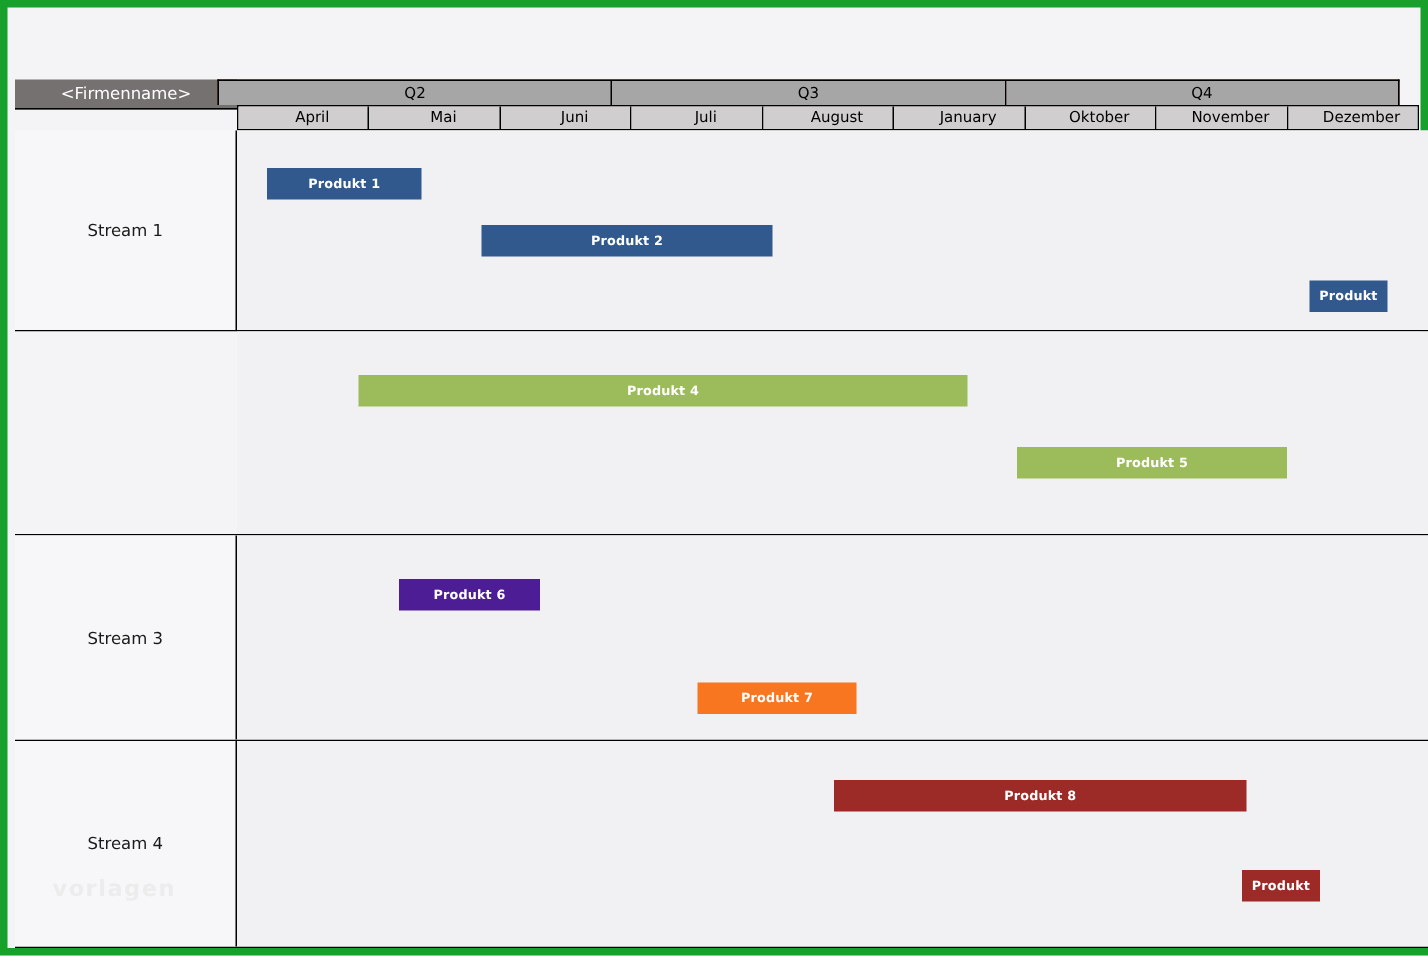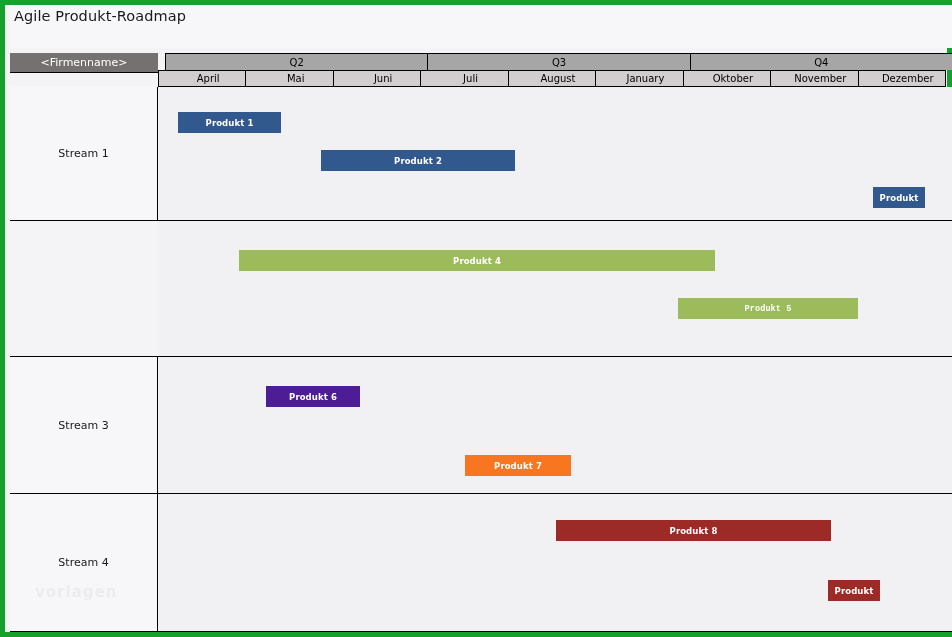--- a/index.html
+++ b/index.html
@@ -63,21 +63,21 @@
     font-size: 11px;
     display: flex;
     align-items: center;
     justify-content: center;
     box-sizing: border-box;
     border-bottom: 1px solid #000;
   }
 
   .quarters {
     position: absolute;
-    left: 155px;
+    left: 135px;
     top: 5px;
     width: 788px;
     height: 17px;
     display: flex;
     box-sizing: border-box;
     border: 1px solid #000;
     border-bottom: none;
     background: #7f1d1d;
   }
   .quarter-cell {
@@ -189,23 +189,20 @@
     color: #ececed;
     letter-spacing: 1px;
     user-select: none;
   }
 </style>
 </head>
 <body>
 
 <div class="page">
 
-  <div class="title-bar">
-    <div class="title-text">Agile Produkt-Roadmap</div>
-  </div>
 
   <div class="header-row">
     <div class="company-cell">&lt;Firmenname&gt;</div>
     <div class="quarters" id="quarters">
         <div class="quarter-cell" style="flex: 3 1 0px;">Q2</div>
         <div class="quarter-cell" style="flex: 3 1 0px;">Q3</div>
         <div class="quarter-cell" style="flex: 3 1 0px;">Q4</div>
       </div>
     <div class="months" id="months">
         <div class="month-cell">April</div>
@@ -230,24 +227,24 @@
           <div class="bar" style="left: 163px; top: 63px; width: 194px; background: rgb(49, 89, 142);">
             <span class="bar-label">Produkt 2</span>
           </div>
           <div class="bar" style="left: 715px; top: 100px; width: 52px; background: rgb(49, 89, 142);">
             <span class="bar-label">Produkt</span>
           </div>
         </div>
       </div>
       <div class="stream-row" style="top: 134px; height: 136px;">
         <div class="lane">
-          <div class="bar" style="left: 81px; top: 29px; width: 476px; background: rgb(156, 188, 91);">
+          <div class="bar" style="left: 81px; top: 29px; width: 406px; background: rgb(156, 188, 91);">
             <span class="bar-label">Produkt 4</span>
           </div>
-          <div class="bar" style="left: 520px; top: 77px; width: 180px; background: rgb(156, 188, 91); font-family: Liberation Mono, monospace;">
+          <div class="bar" style="left: 520px; top: 77px; width: 180px; background: rgb(156, 188, 91);">
             <span class="bar-label">Produkt 5</span>
           </div>
         </div>
       </div>
       <div class="stream-row" style="top: 270px; height: 137px;">
         <div class="stream-label">Stream 3</div>
         <div class="lane">
           <div class="bar" style="left: 108px; top: 29px; width: 94px; background: #4c1d95;">
             <span class="bar-label">Produkt 6</span>
           </div>

